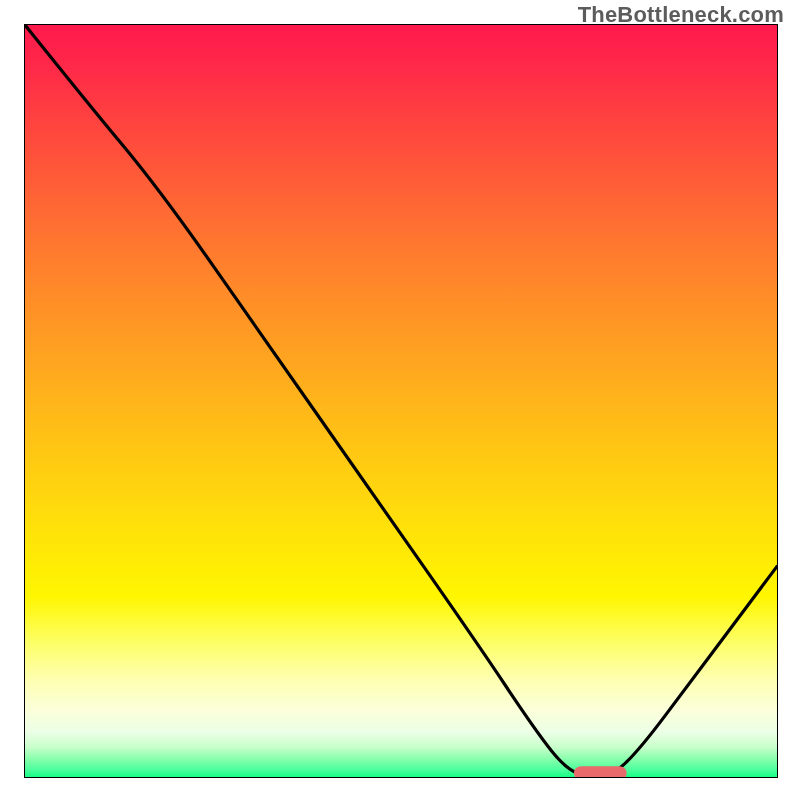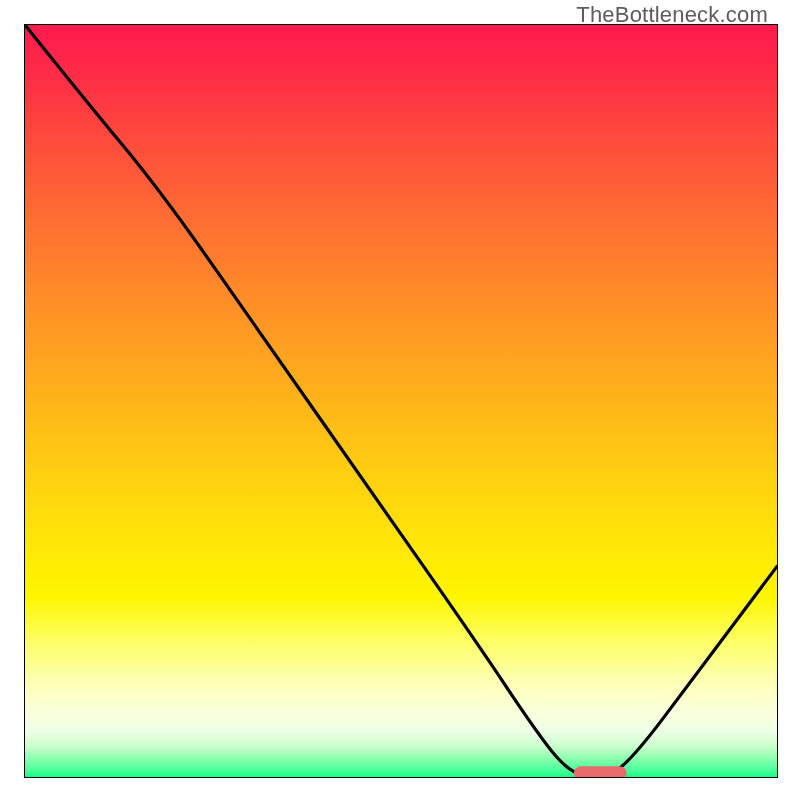--- a/index.html
+++ b/index.html
@@ -48,24 +48,24 @@
   .curve-svg {
     position: absolute;
     left: 0;
     top: 0;
     width: 100%;
     height: 100%;
   }
   .attribution {
     position: absolute;
     top: 2px;
-    right: 32px;
+    right: 16px;
     font-size: 22px;
     color: #5c5c5c;
-    font-weight: 400;
+    font-weight: 700;
     letter-spacing: 0.2px;
   }
 </style>
 </head>
 <body>
 
 <div class="chart-container">
 
   <div class="attribution">TheBottleneck.com</div>
 

